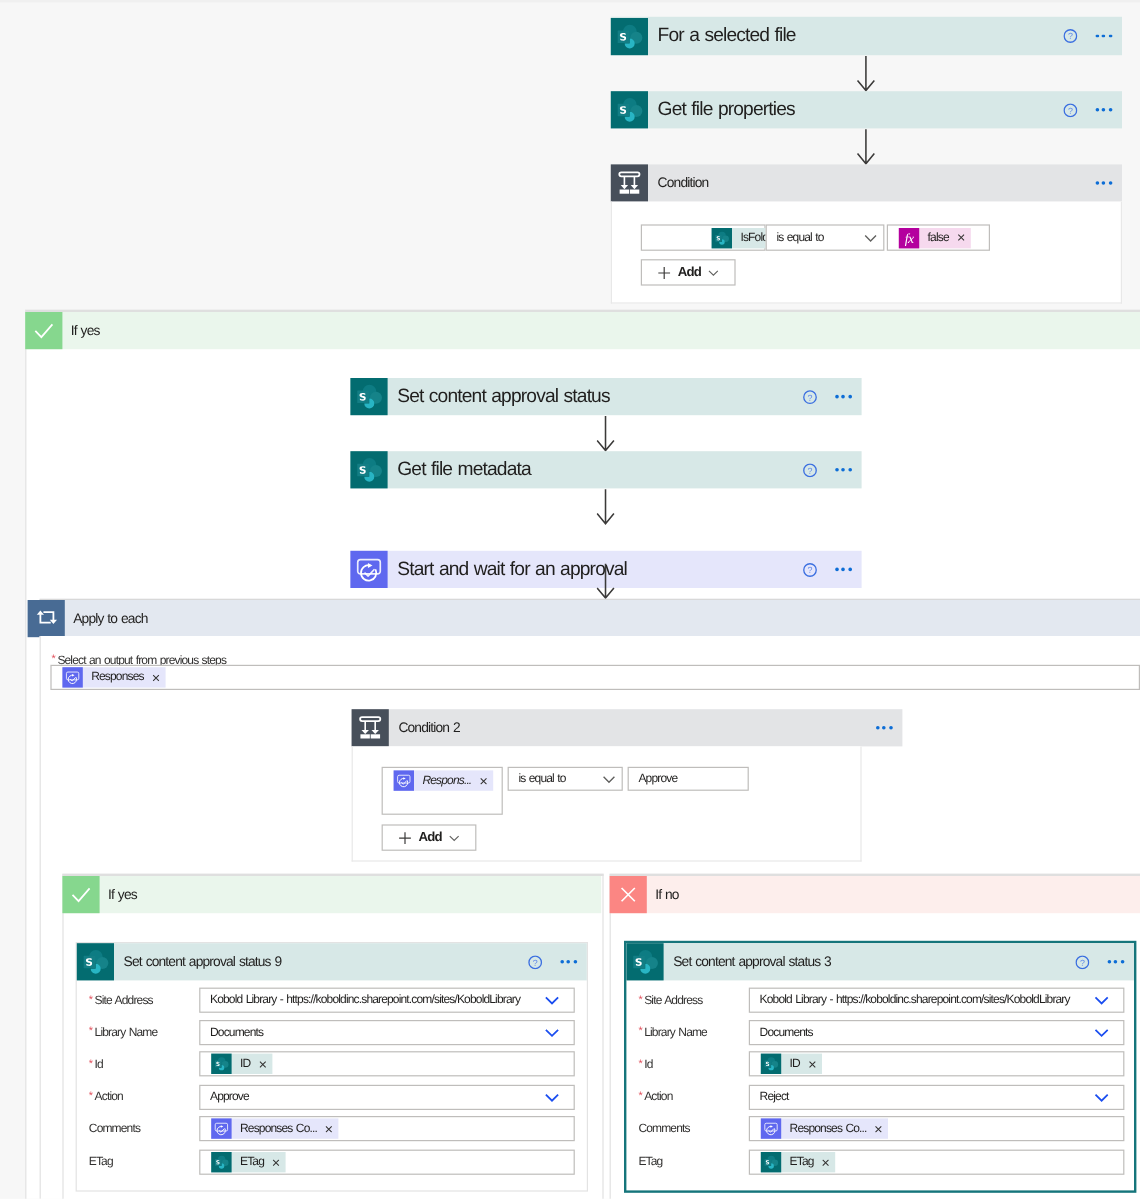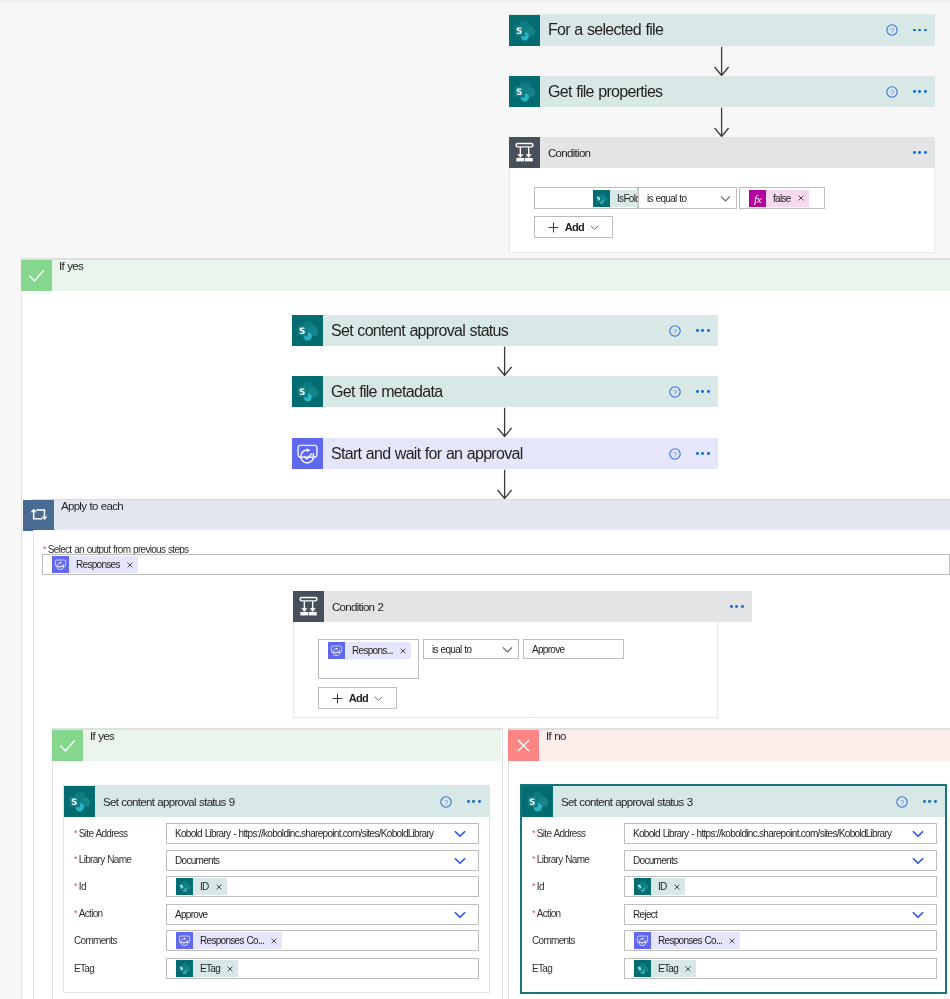--- a/index.html
+++ b/index.html
@@ -9,21 +9,21 @@
   
   .card{position:absolute;background:#d7e8e7;display:flex;align-items:center;}
   .card .ico{width:31px;height:31px;flex:0 0 31px;display:flex;align-items:center;justify-content:center;}
   .card .title{margin-left:8px;font-size:16px;color:#201f1e;white-space:nowrap;}
   .card .right{margin-left:auto;display:flex;align-items:center;}
   .helpicon{width:12px;height:12px;margin-right:15px;display:block;}
   .dots{display:flex;align-items:center;gap:2.8px;margin-right:8px;}
   .dots i{width:2.9px;height:2.9px;border-radius:50%;background:#0d6dd6;display:block;}
   .arrow{position:absolute;}
   
-  .branch-head{position:absolute;display:flex;align-items:flex-start;}
+  .branch-head{position:absolute;display:flex;align-items:center;}
   .branch-head .bico{width:31px;height:31px;flex:0 0 31px;display:flex;align-items:center;justify-content:center;}
   .branch-head .blabel{margin-left:7px;font-size:11.5px;color:#201f1e;}
   .panel{position:absolute;background:#fff;}
   
   .cond-head{position:absolute;background:#e3e4e6;display:flex;align-items:center;}
   .cond-head .cico{width:31px;height:31px;flex:0 0 31px;background:#474f5a;display:flex;align-items:center;justify-content:center;}
   .cond-head .ctitle{margin-left:8px;font-size:11.5px;color:#201f1e;}
   .cond-body{position:absolute;background:#fff;border:1px solid #e8e8e8;border-top:none;box-sizing:border-box;}
   .fieldbox{position:absolute;box-sizing:border-box;border:1px solid #bfbdbb;background:#fff;display:flex;align-items:center;}
   .token{display:inline-flex;align-items:center;height:17px;}
@@ -251,21 +251,21 @@
         <i></i>
         <i></i>
         <i></i>
       </span>
   </span>
 </div>
 <svg class="arrow" style="left:497px;top:407px;" width="16" height="31">
     <path d="M7.6 0.7v28.8M0.6 21l7 8.4 7-8.4" fill="none" stroke="#3b3a39" stroke-width="1.3"></path>
   </svg>
 
-<div class="card" style="left:292px;top:438px;width:426px;height:31px;background:#e5e6fb;">
+<div class="card" style="left:292px;top:459px;width:426px;height:31px;background:#e5e6fb;">
   <span class="ico" style="background:#5f68ef">
       <svg width="31" height="31">
         <use href="#appr-glyph"></use>
       </svg>
     </span>
   <span class="title">Start and wait for an approval</span>
   <span class="right">
     <svg class="helpicon">
         <use href="#help-glyph"></use>
       </svg>
@@ -317,21 +317,21 @@
   <span class="right" style="margin-left:auto">
       <span class="dots">
         <i></i>
         <i></i>
         <i></i>
       </span>
     </span>
 </div>
 <div class="cond-body" style="left:293px;top:622px;width:425px;height:96px;"></div>
 <div class="fieldbox" style="left:318px;top:639px;width:101px;height:40px;align-items:flex-start;padding-top:2px;">
-  <span class="token" style="background:#e5e6fb;margin-left:9px;">
+  <span class="token" style="background:#e5e6fb;margin-left:9px;font-style:italic;">
     <span class="tico" style="background:#5f68ef">
         <svg width="17" height="17">
           <use href="#appr-glyph"></use>
         </svg>
       </span>
     <span class="tlabel">Respons...</span>
     <svg class="tx" width="6" height="6" viewBox="0 0 6 6">
         <path d="M0.6 0.6l4.8 4.8M5.4 0.6L0.6 5.4" stroke="#323130" stroke-width="0.85"></path>
       </svg>
   </span>

